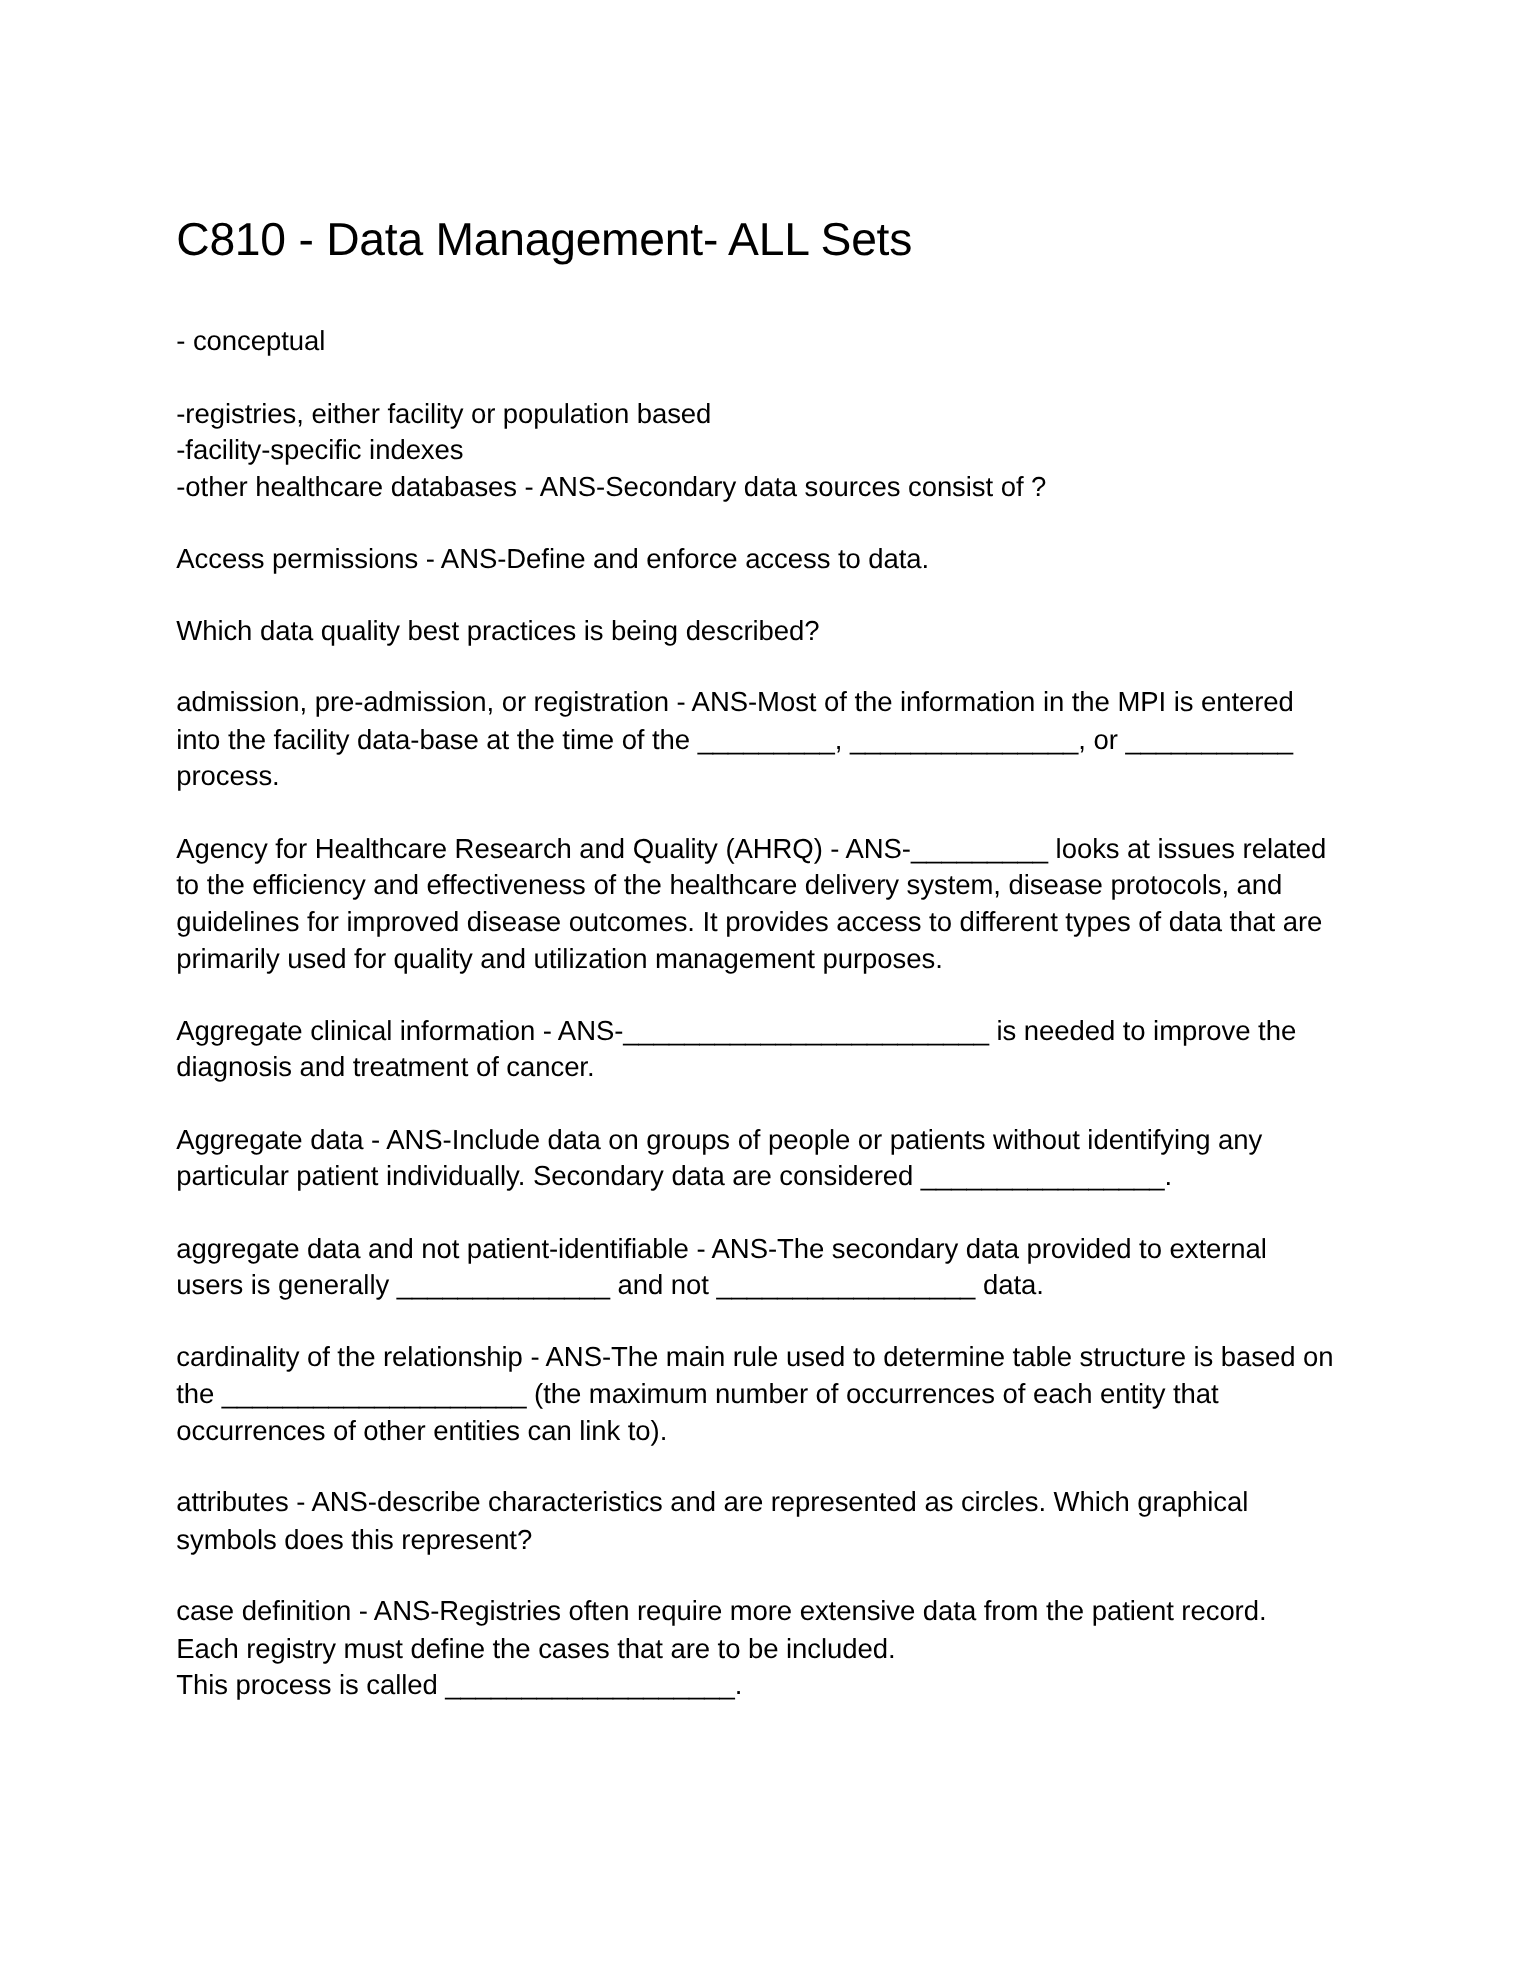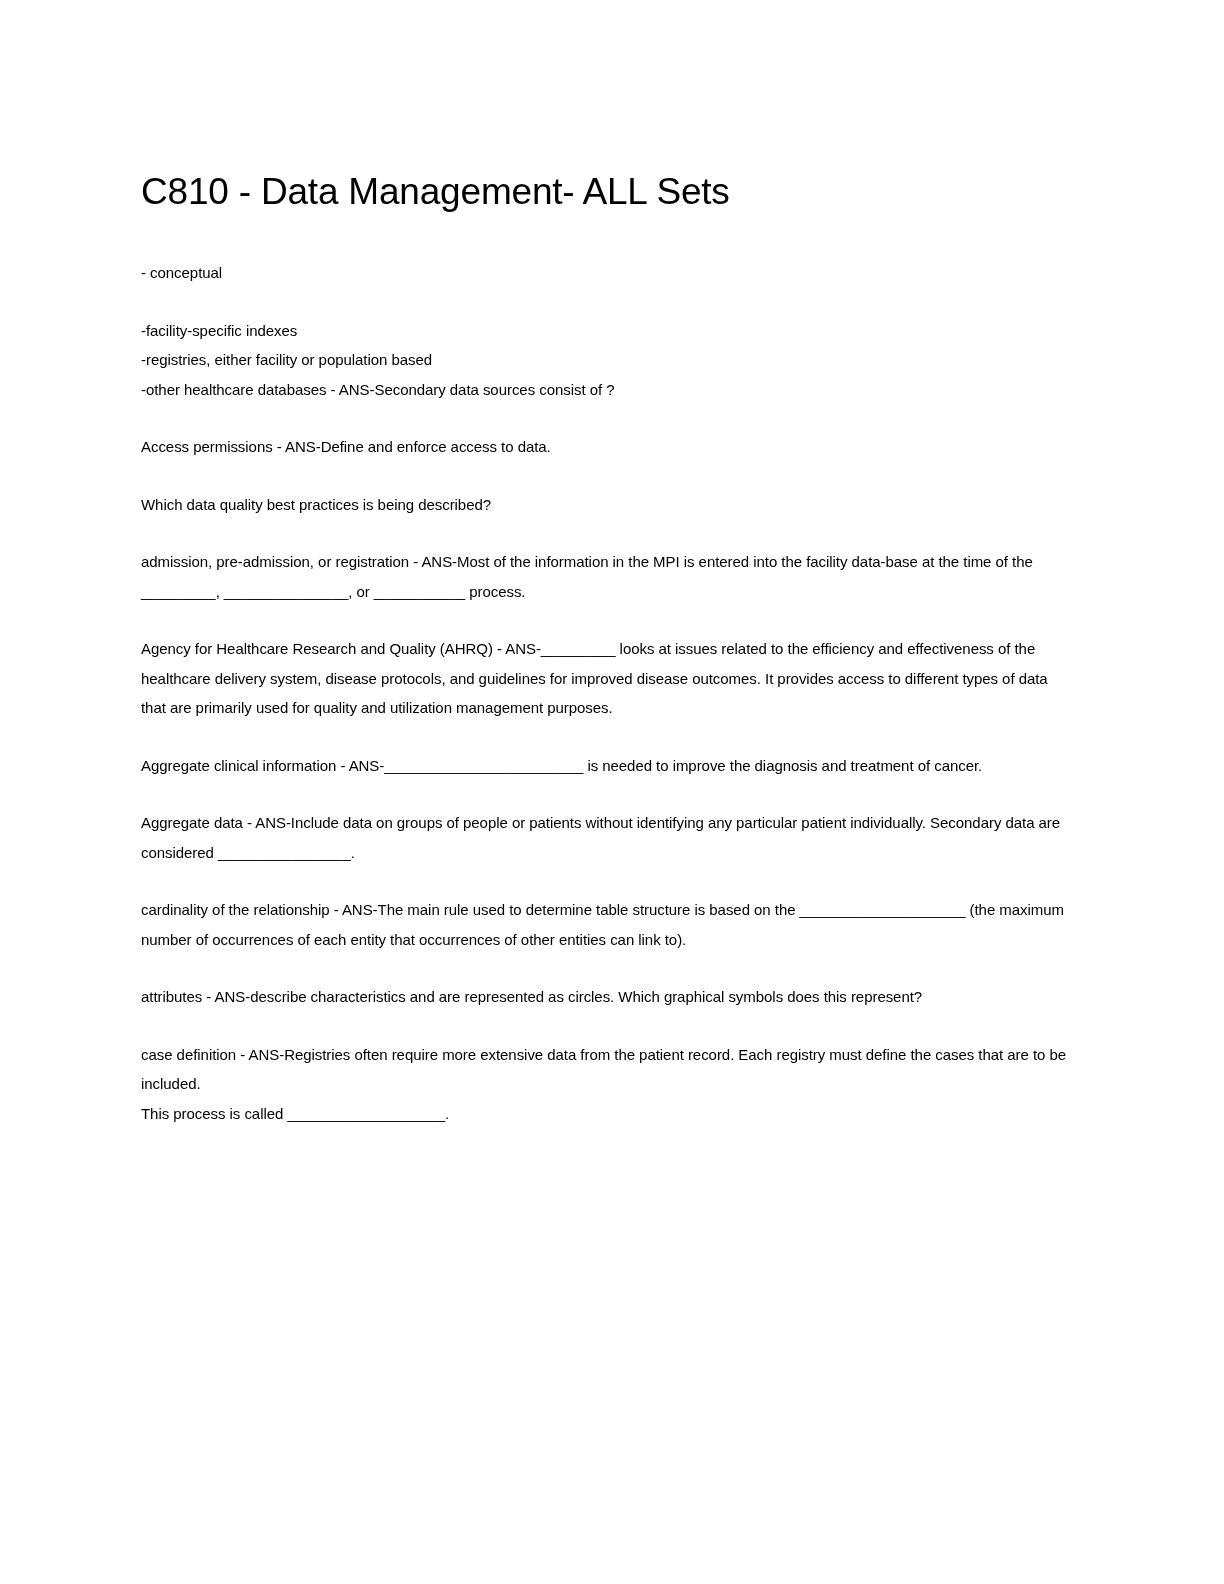--- a/index.html
+++ b/index.html
@@ -32,21 +32,21 @@
   .doc-title {
     font-size: 37px;
     font-weight: 400;
     line-height: 44px;
     letter-spacing: -0.2px;
     margin: 0 0 44px 0;
     white-space: nowrap;
   }
   .block {
     margin: 0 0 28px 0;
-    font-size: 15px;
+    font-size: 22px;
     line-height: 29.5px;
     letter-spacing: -0.05px;
     text-align: left;
     word-spacing: 0px;
   }
   .block:last-child {
     margin-bottom: 4px;
   }
   .line {
     display: block;
@@ -63,22 +63,22 @@
 <div class="page" style="background: rgb(255, 255, 255);">
   <div class="content">
 
     <h1 class="doc-title">C810 - Data Management- ALL Sets</h1>
 
     <div class="block">
       <span class="line">- conceptual</span>
     </div>
 
     <div class="block">
+      <span class="line">-registries, either facility or population based</span>
       <span class="line">-facility-specific indexes</span>
-      <span class="line">-registries, either facility or population based</span>
       <span class="line">-other healthcare databases - ANS-Secondary data sources consist of ?</span>
     </div>
 
     <div class="block">
       <span class="para">Access permissions - ANS-Define and enforce access to data.</span>
     </div>
 
     <div class="block">
       <span class="para">Which data quality best practices is being described?</span>
     </div>
@@ -92,20 +92,23 @@
     </div>
 
     <div class="block">
       <span class="para">Aggregate clinical information - ANS-________________________ is needed to improve the diagnosis and treatment of cancer.</span>
     </div>
 
     <div class="block">
       <span class="para">Aggregate data - ANS-Include data on groups of people or patients without identifying any particular patient individually. Secondary data are considered ________________.</span>
     </div>
 
+    <div class="block">
+      <span class="para">aggregate data and not patient-identifiable - ANS-The secondary data provided to external users is generally ______________ and not _________________ data.</span>
+    </div>
 
     <div class="block">
       <span class="para">cardinality of the relationship - ANS-The main rule used to determine table structure is based on the ____________________ (the maximum number of occurrences of each entity that occurrences of other entities can link to).</span>
     </div>
 
     <div class="block">
       <span class="para">attributes - ANS-describe characteristics and are represented as circles. Which graphical symbols does this represent?</span>
     </div>
 
     <div class="block">

